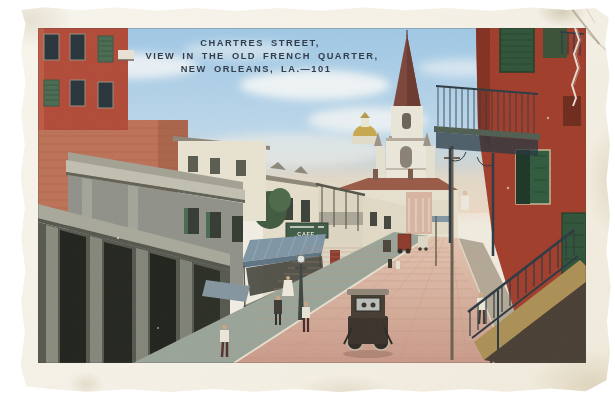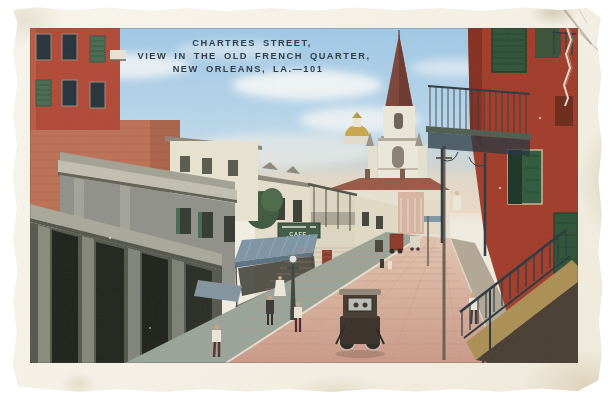--- a/index.html
+++ b/index.html
@@ -1,18 +1,18 @@
 <!DOCTYPE html>
 <html><head>
 <meta charset="utf-8">
 <style>
   html,body{margin:0;padding:0;background:#ffffff;}
   .stage{position:relative;width:615px;height:400px;background:#ffffff;overflow:hidden;
          font-family:"Liberation Sans",sans-serif;}
-  .postcard{position:absolute;left:6px;top:4px;width:602px;height:392px;
+  .postcard{position:absolute;left:14px;top:4px;width:602px;height:392px;
     background:linear-gradient(135deg,#f7f4ec 0%,#f3efe4 55%,#efe9da 100%);
     clip-path:polygon(1.2% 1.5%,5% 0.8%,11% 1.6%,17% 0.9%,24% 1.7%,30% 1%,37% 1.8%,44% 1%,51% 1.7%,58% 0.9%,65% 1.6%,72% 1%,79% 1.7%,86% 0.9%,92% 1.5%,96.5% 1%,98.8% 3.5%,98.2% 10%,98.9% 18%,98.3% 27%,99% 36%,98.4% 45%,99% 54%,98.4% 63%,99.1% 72%,98.5% 81%,99% 89%,98.4% 96%,95% 98.8%,89% 98.1%,82% 98.9%,75% 98.2%,68% 98.9%,61% 98.2%,54% 99%,47% 98.2%,40% 98.9%,33% 98.2%,26% 99%,19% 98.3%,12% 98.9%,6% 98.2%,2% 97.5%,1.1% 92%,1.8% 84%,1.2% 76%,1.9% 68%,1.2% 60%,1.8% 52%,1.1% 44%,1.8% 36%,1.2% 28%,1.9% 20%,1.2% 12%,1.9% 5%);}
   .stains{position:absolute;inset:0;pointer-events:none;
     background:
       radial-gradient(90px 50px at 96% 97%, rgba(203,186,152,.45), transparent 70%),
       radial-gradient(60px 40px at 3% 4%, rgba(198,188,160,.35), transparent 70%),
       radial-gradient(40px 80px at 99.5% 45%, rgba(205,190,160,.4), transparent 70%),
       radial-gradient(70px 26px at 55% 99%, rgba(198,186,156,.3), transparent 70%),
       radial-gradient(36px 22px at 91% 2%, rgba(185,172,142,.5), transparent 70%),
       radial-gradient(26px 18px at 12% 97%, rgba(196,184,152,.35), transparent 70%);}

